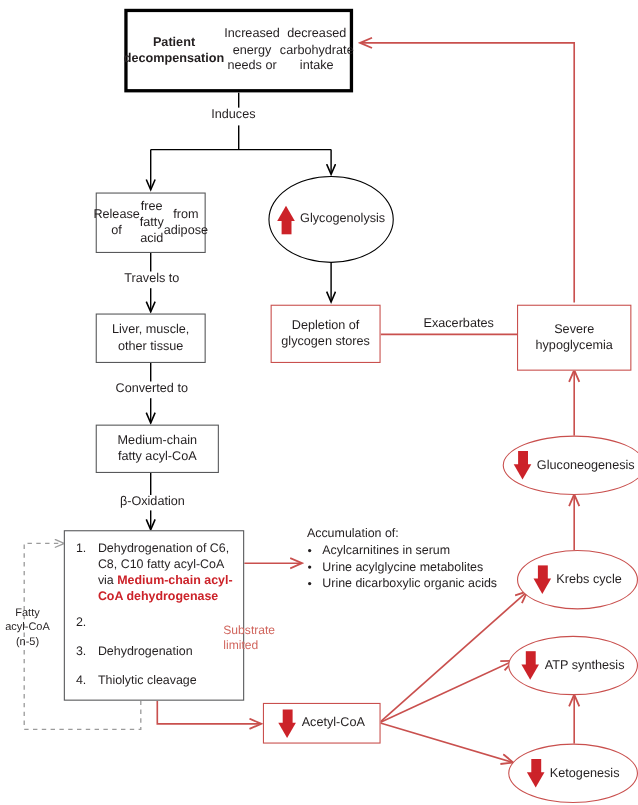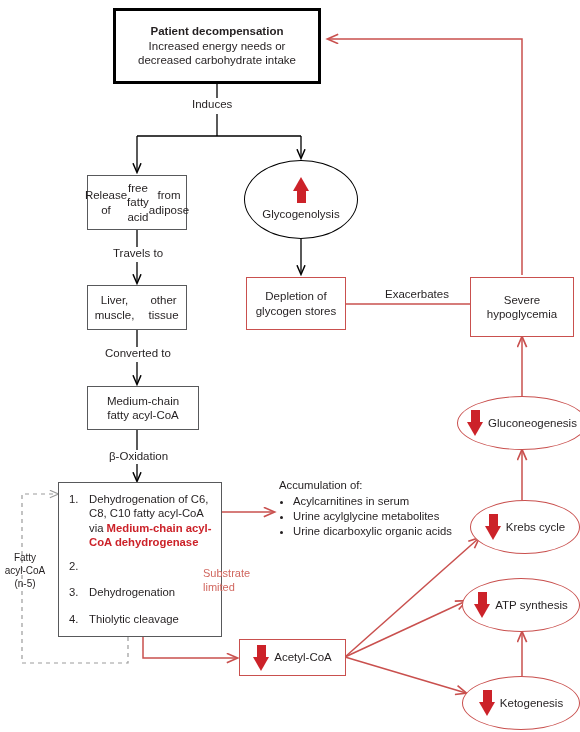--- a/index.html
+++ b/index.html
@@ -233,42 +233,42 @@
       <line x1="345" y1="657" x2="466" y2="693" marker-end="url(#ah-red)"></line>
 
       <path d="M191,554 L197,554 L197,612 L191,612" stroke-width="1.4"></path>
     </g>
 
     <g stroke="#9b9b9b" stroke-width="1.2" fill="none" stroke-dasharray="4,4">
       <path d="M128,637 L128,663 L22,663 L22,494 L58,494" marker-end="url(#ah-gray)"></path>
     </g>
   </svg>
 
-  <div class="node box-heavy" id="n-decomp" style="left:113px; top:8px; width:208px; height:76px; flex-direction:column;">
+  <div class="node box-heavy" id="n-decomp" style="left:113px; top:8px; width:208px; height:76px; flex-direction:row;">
     <div class="node-label bold-title">Patient decompensation</div>
     <div class="node-label">Increased energy needs or</div>
     <div class="node-label">decreased carbohydrate intake</div>
   </div>
 
   <div class="edge-label" style="left:190px; top:98px;">Induces</div>
 
   <div class="node box-black" id="n-ffa" style="left:87px; top:175px; width:100px; height:55px; ">
     <div class="node-label">Release of</div>
     <div class="node-label">free fatty acid</div>
     <div class="node-label">from adipose</div>
   </div>
 
-  <div class="node ellipse-black with-arrow" id="n-glycogenolysis" style="left:244px; top:160px; width:114px; height:79px;flex-direction:column;">
+  <div class="node ellipse-black with-arrow" id="n-glycogenolysis" style="left:244px; top:160px; width:114px; height:79px;">
     <span class="arrow-glyph up"></span>
     <span class="node-label">Glycogenolysis</span>
   </div>
 
   <div class="edge-label" style="left:111px; top:247px;">Travels to</div>
 
-  <div class="node box-black" id="n-liver" style="left:87px; top:285px; width:100px; height:45px; flex-direction:row;">
+  <div class="node box-black" id="n-liver" style="left:87px; top:285px; width:100px; height:45px; flex-direction:column;">
     <div class="node-label">Liver, muscle,</div>
     <div class="node-label">other tissue</div>
   </div>
 
   <div class="node box-red" id="n-depletion" style="left:246px; top:277px; width:100px; height:53px; flex-direction:column;">
     <div class="node-label">Depletion of</div>
     <div class="node-label">glycogen stores</div>
   </div>
 
   <div class="edge-label" style="left:383px; top:288px;">Exacerbates</div>

